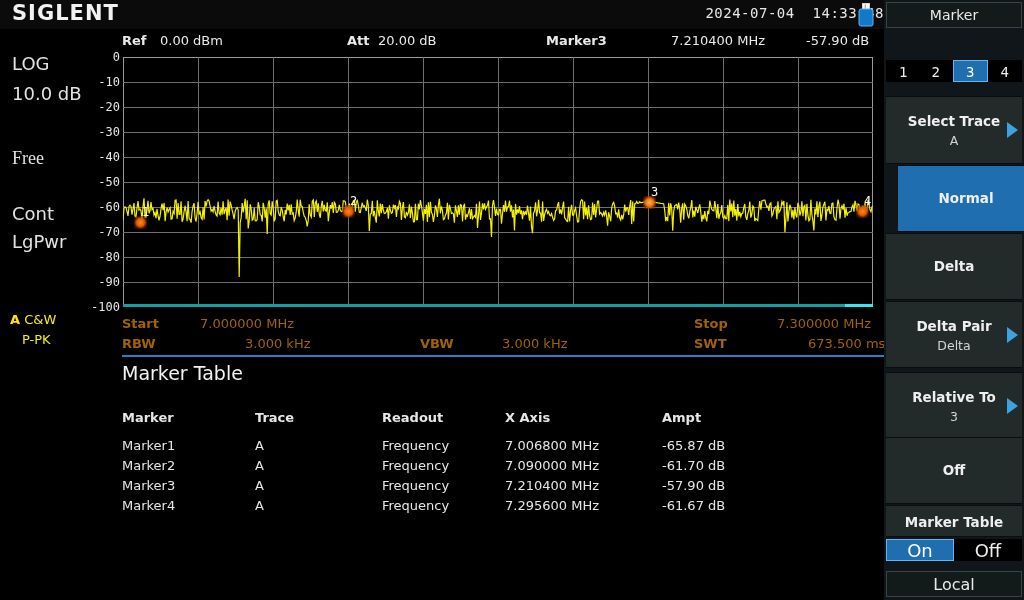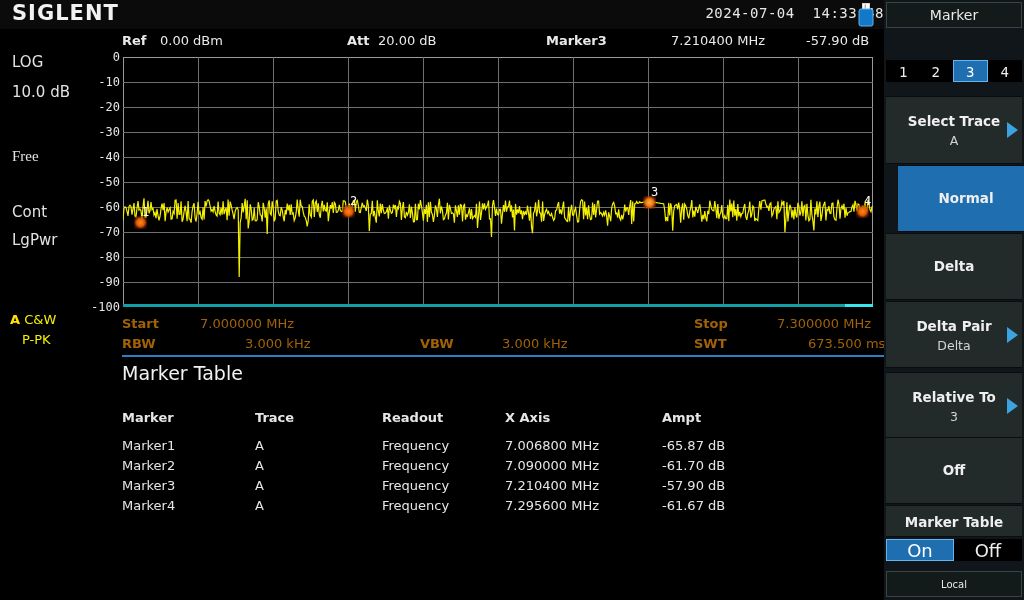--- a/index.html
+++ b/index.html
@@ -41,21 +41,21 @@
   .i-ref-l { left: 122px; top: 0; }
   .i-ref-v { left: 160px; top: 0; }
   .i-att-l { left: 347px; top: 0; }
   .i-att-v { left: 378px; top: 0; }
   .i-mk-l  { left: 546px; top: 0; font-weight: bold; }
   .i-mk-f  { left: 671px; top: 0; }
   .i-mk-a  { left: 806px; top: 0; }
 
   
   .leftbar { position: absolute; left: 0; top: 45px; width: 110px; height: 360px; }
-  .leftbar div { position: absolute; color: #e2e2e2; font-size: 15px; left: 12px; }
+  .leftbar div { position: absolute; color: #e2e2e2; font-size: 18px; left: 12px; }
   .lb-log   { top: 8px; }
   .lb-db    { top: 38px; }
   .lb-free  { top: 103px; font-family: Liberation Serif, serif; }
   .lb-lgpwr { top: 138px; margin-top: 48px; }
   .lb-cont  { top: 158px; }
   .lb-trace { position: absolute; left: 10px; top: 312px; font-size: 13px; color: #f5f000; }
   .lb-trace b { color: #ffe400; font-weight: bold; }
   .lb-det   { position: absolute; left: 22px; top: 332px; font-size: 13px; color: #f5f000; }
 
   
@@ -146,21 +146,21 @@
   .k-mtbl { top: 505px; height: 32px; line-height: 32px; }
   .togglerow { position: absolute; left: 2px; top: 539px; width: 136px; height: 22px; display: flex; }
   .togglerow .tb {
     flex: 1; text-align: center; line-height: 22px; font-size: 18px; color: #eee;
     background: #000; border: 1px solid #000;
   }
   .togglerow .tb.on { background: #1f6eb0; border: 1px solid #63b6ef; color: #fff; }
   .k-local {
     position: absolute; left: 2px; top: 571px; width: 136px; height: 26px;
     background: #121a1a; border: 1px solid #3b4444; color: #e9e9e9;
-    text-align: center; line-height: 25px; font-size: 10px;
+    text-align: center; line-height: 25px; font-size: 16px;
   }
 </style>
 </head>
 <body>
 
 <div class="screen">
 
   <div class="titlebar">
     <div class="logo">SIGLENT</div>
     <div class="datetime">

